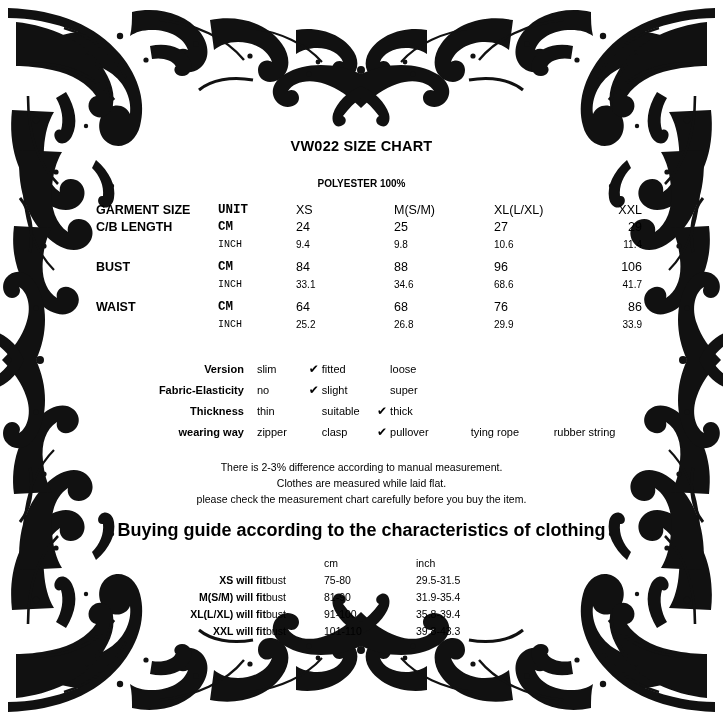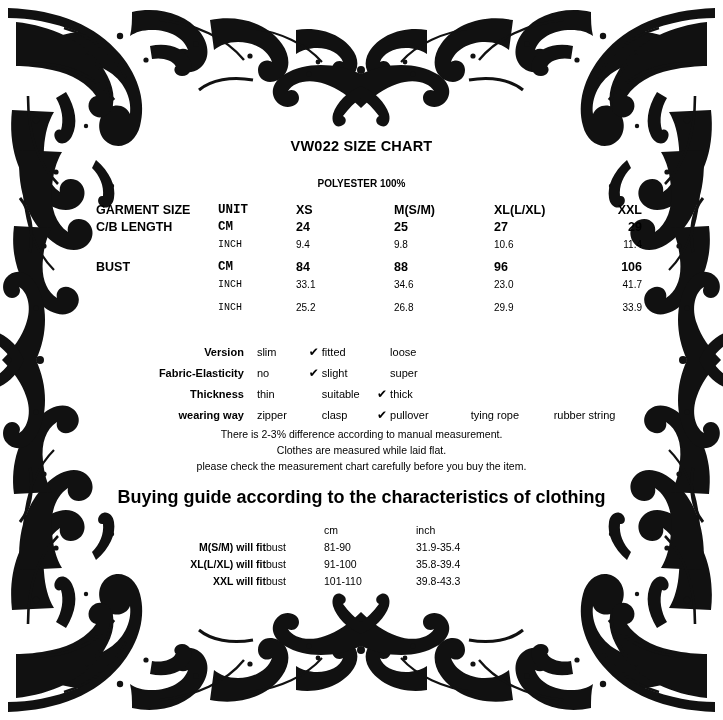--- a/index.html
+++ b/index.html
@@ -81,21 +81,21 @@
     font-weight: bold;
     font-size: 12.5px;
     font-family: Liberation Mono, monospace;
   }
   td.c-unit.sub {
     font-weight: normal;
     font-size: 10px;
   }
   td.c-val {
     text-align: left;
-    font-weight: bold;
+    font-weight: normal;
     font-size: 12.5px;
   }
   td.c-val.sub {
     font-weight: normal;
     font-size: 10px;
   }
   td.col-xs   { width: 98px; }
   td.col-m    { width: 100px; }
   td.col-xl   { width: 88px; }
   td.col-xxl  { width: 60px; text-align: right; padding-right: 6px;}
@@ -144,20 +144,21 @@
     width: 13px;
   }
   .o-w1 { width: 72px; }
   .o-w2 { width: 74px; }
   .o-w3 { width: 90px; }
   .o-w4 { width: 90px; }
   .o-w5 { width: 90px; }
 
   
   .notes {
+    margin-top: 16px;
     text-align: center;
     font-size: 10.5px;
     line-height: 16px;
   }
   .buying-guide {
     margin-top: 13px;
     text-align: center;
     font-weight: bold;
     font-size: 18px;
   }
@@ -314,27 +315,35 @@
           <td class="c-val col-xs">84</td>
           <td class="c-val col-m">88</td>
           <td class="c-val col-xl">96</td>
           <td class="c-val col-xxl">106</td>
         </tr>
         <tr>
           <td class="c-label sub"></td>
           <td class="c-unit sub">INCH</td>
           <td class="c-val sub col-xs">33.1</td>
           <td class="c-val sub col-m">34.6</td>
-          <td class="c-val sub col-xl">23.0</td>
+          <td class="c-val sub col-xl">68.6</td>
           <td class="c-val sub col-xxl">41.7</td>
         </tr>
         <tr class="row-gap">
             <td colspan="6"></td>
           </tr>
 
+        <tr>
+          <td class="c-label">WAIST</td>
+          <td class="c-unit">CM</td>
+          <td class="c-val col-xs">64</td>
+          <td class="c-val col-m">68</td>
+          <td class="c-val col-xl">76</td>
+          <td class="c-val col-xxl">86</td>
+        </tr>
         <tr>
           <td class="c-label sub"></td>
           <td class="c-unit sub">INCH</td>
           <td class="c-val sub col-xs">25.2</td>
           <td class="c-val sub col-m">26.8</td>
           <td class="c-val sub col-xl">29.9</td>
           <td class="c-val sub col-xxl">33.9</td>
         </tr>
       </tbody>
     </table>
@@ -419,20 +428,26 @@
 
     <table class="fit-table">
       <tbody>
         <tr class="fit-head">
           <td class="fit-label"></td>
           <td class="fit-part"></td>
           <td class="fit-cm">cm</td>
           <td class="fit-in">inch</td>
         </tr>
         <tr>
+          <td class="fit-label">XS will fit</td>
+          <td class="fit-part">bust</td>
+          <td class="fit-cm">75-80</td>
+          <td class="fit-in">29.5-31.5</td>
+        </tr>
+        <tr>
           <td class="fit-label">M(S/M) will fit</td>
           <td class="fit-part">bust</td>
           <td class="fit-cm">81-90</td>
           <td class="fit-in">31.9-35.4</td>
         </tr>
         <tr>
           <td class="fit-label">XL(L/XL) will fit</td>
           <td class="fit-part">bust</td>
           <td class="fit-cm">91-100</td>
           <td class="fit-in">35.8-39.4</td>

